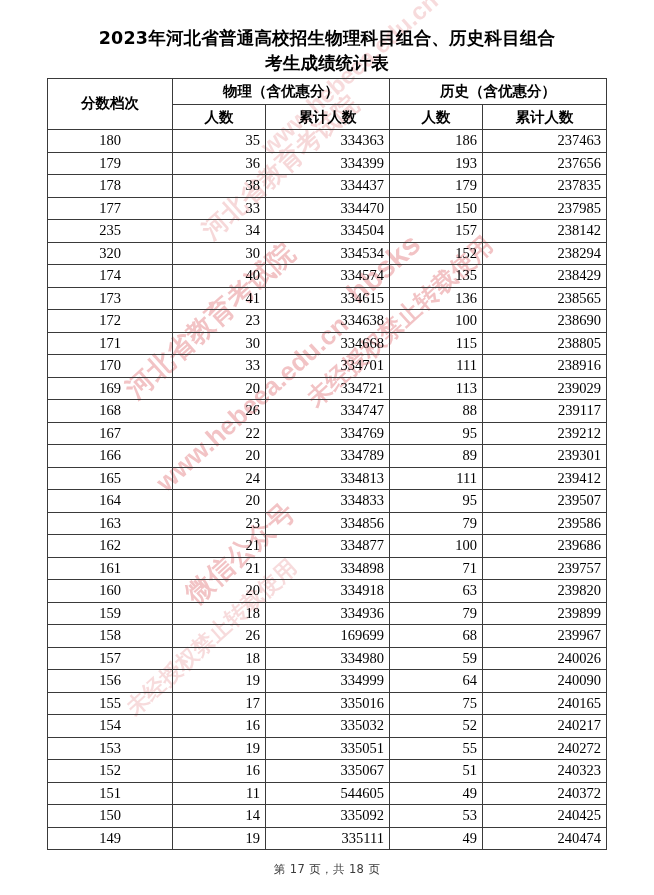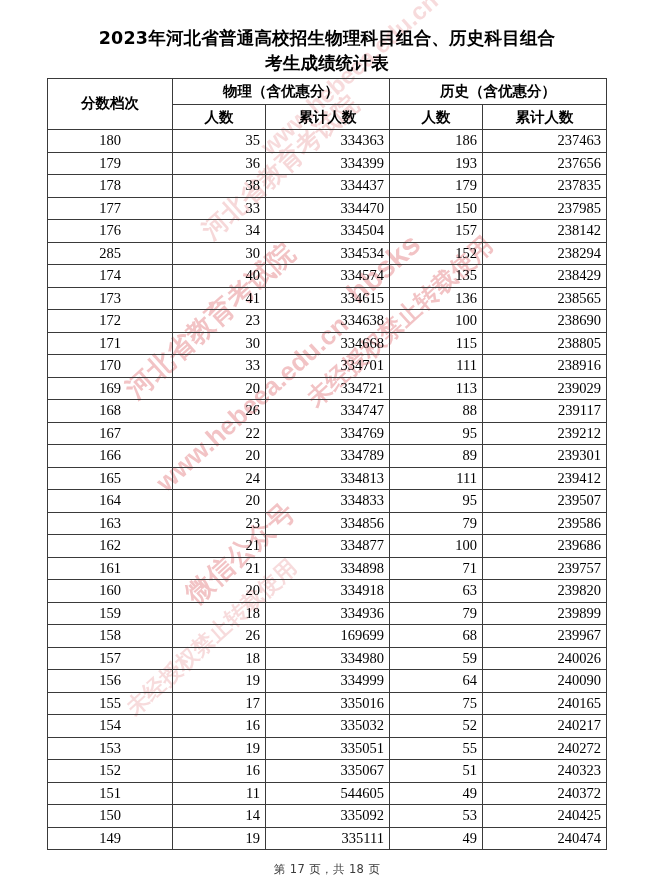--- a/index.html
+++ b/index.html
@@ -181,28 +181,28 @@
           <td class="numeric">237835</td>
         </tr>
         <tr>
           <td class="score">177</td>
           <td class="numeric">33</td>
           <td class="numeric">334470</td>
           <td class="numeric">150</td>
           <td class="numeric">237985</td>
         </tr>
         <tr>
-          <td class="score">176</td>
+          <td class="score">235</td>
           <td class="numeric">34</td>
           <td class="numeric">334504</td>
           <td class="numeric">157</td>
           <td class="numeric">238142</td>
         </tr>
         <tr>
-          <td class="score">285</td>
+          <td class="score">320</td>
           <td class="numeric">30</td>
           <td class="numeric">334534</td>
           <td class="numeric">152</td>
           <td class="numeric">238294</td>
         </tr>
         <tr>
           <td class="score">174</td>
           <td class="numeric">40</td>
           <td class="numeric">334574</td>
           <td class="numeric">135</td>

